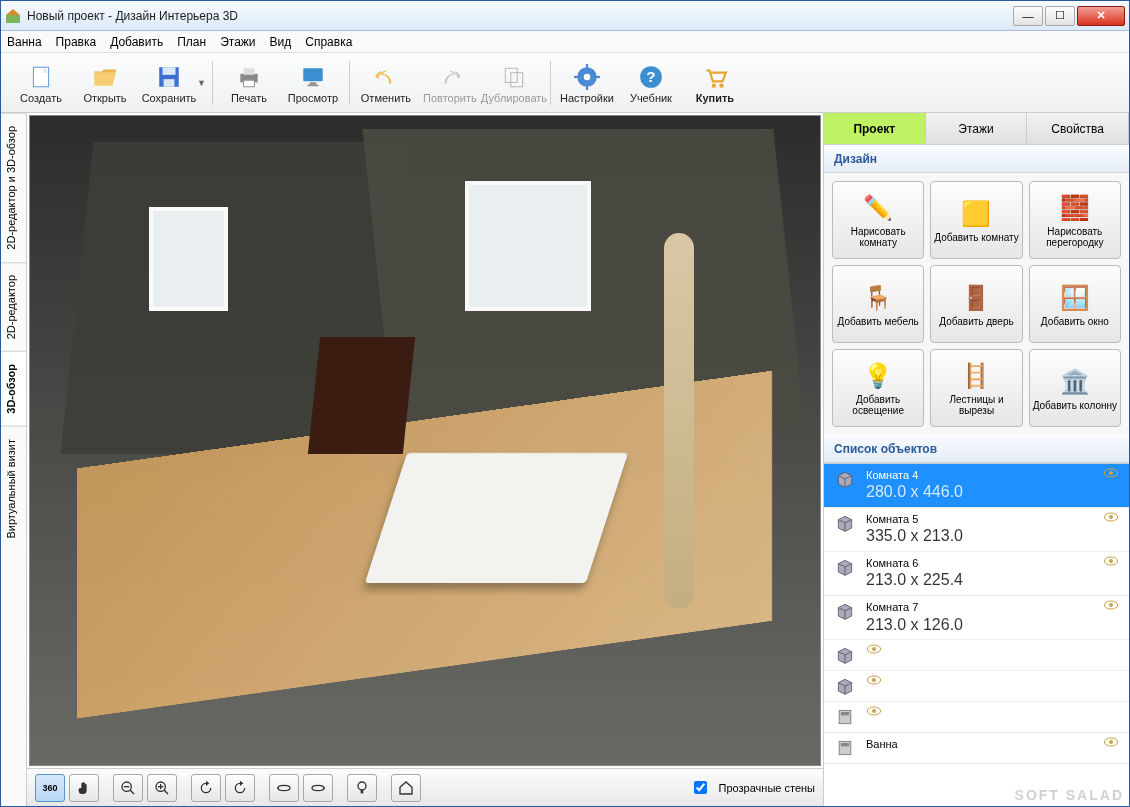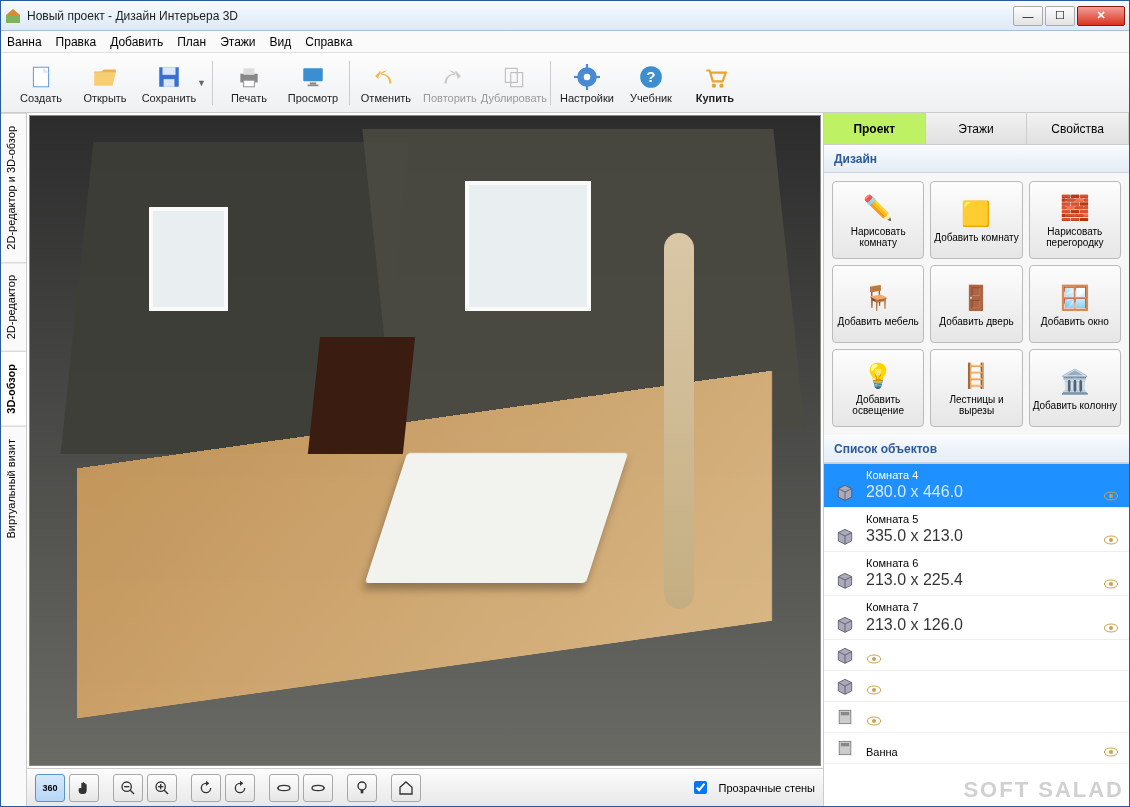--- a/index.html
+++ b/index.html
@@ -52,29 +52,29 @@
 .panel-head { padding: 6px 10px; font-size: 12px; font-weight: bold; color: #2a5a9a; background: linear-gradient(#f8fbff,#e4ecf5); border-bottom: 1px solid #ccd6e2; border-top: 1px solid #fff; }
 
 .design-grid { display: grid; grid-template-columns: repeat(3,1fr); gap: 6px; padding: 8px; }
 .dbtn { height: 78px; border: 1px solid #bbb; border-radius: 4px; background: linear-gradient(#fdfdfd,#e6e6e6); display: flex; flex-direction: column; align-items: center; justify-content: center; font-size: 10px; text-align: center; padding: 2px; }
 .dbtn .dicon { width: 32px; height: 32px; display: flex; align-items: center; justify-content: center; font-size: 24px; margin-bottom: 2px; }
 
 .obj-list { flex: 1; overflow-y: auto; background: #fff; border-top: 1px solid #ccc; position: relative; }
 .obj-list::-webkit-scrollbar { width: 16px; }
 .obj-list::-webkit-scrollbar-track { background: #f0f0f0; border-left: 1px solid #ddd; }
 .obj-list::-webkit-scrollbar-thumb { background: linear-gradient(#dcdcdc,#c4c4c4); border: 1px solid #aaa; border-radius: 2px; }
-.obj-item { display: flex; align-items: flex-end; padding: 4px 8px; border-bottom: 1px solid #eee; font-size: 11px; gap: 8px; }
+.obj-item { display: flex; align-items: flex-start; padding: 4px 8px; border-bottom: 1px solid #eee; font-size: 11px; gap: 8px; }
 .obj-item.sel { background: #1e90ff; color: #fff; }
 .obj-ico { width: 26px; height: 22px; display: flex; align-items: center; justify-content: center; }
 .obj-txt { flex: 1; line-height: 1.3; }
 .obj-dim { font-size: 16px; opacity: .8; }
 .eye { width: 18px;色:#888; }
 .eye svg { width: 16px; height: 10px; }
 
-.watermark { position: absolute; right: 6px; bottom: 4px; font-size: 22px; font-weight: 800; color: rgba(120,120,120,.35); letter-spacing: 2px; pointer-events: none; }
+.watermark { position: absolute; right: 6px; bottom: 4px; font-size: 14px; font-weight: 800; color: rgba(120,120,120,.35); letter-spacing: 2px; pointer-events: none; }
 </style>
 </head>
 <body>
 
 <div class="window">
 
   <div class="titlebar">
     <svg class="app-icon" viewBox="0 0 16 16">
         <rect x="1" y="7" width="14" height="8" fill="#7db35a"></rect>
         <polygon points="8,1 15,7 1,7" fill="#d98b2e"></polygon>

